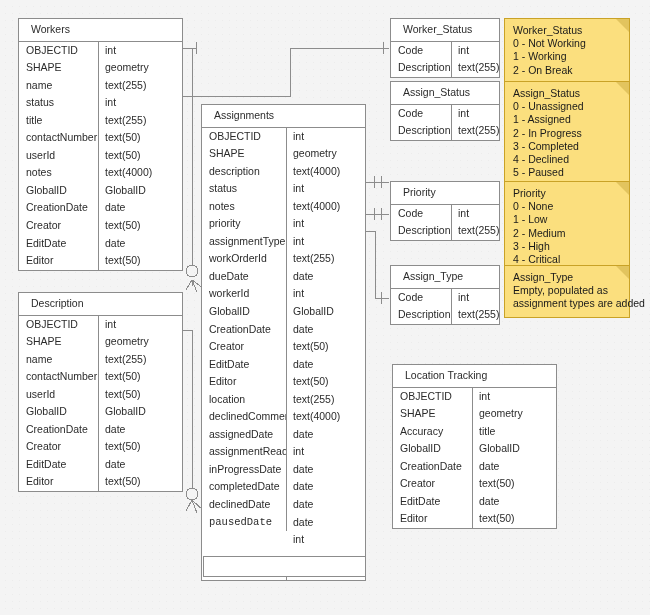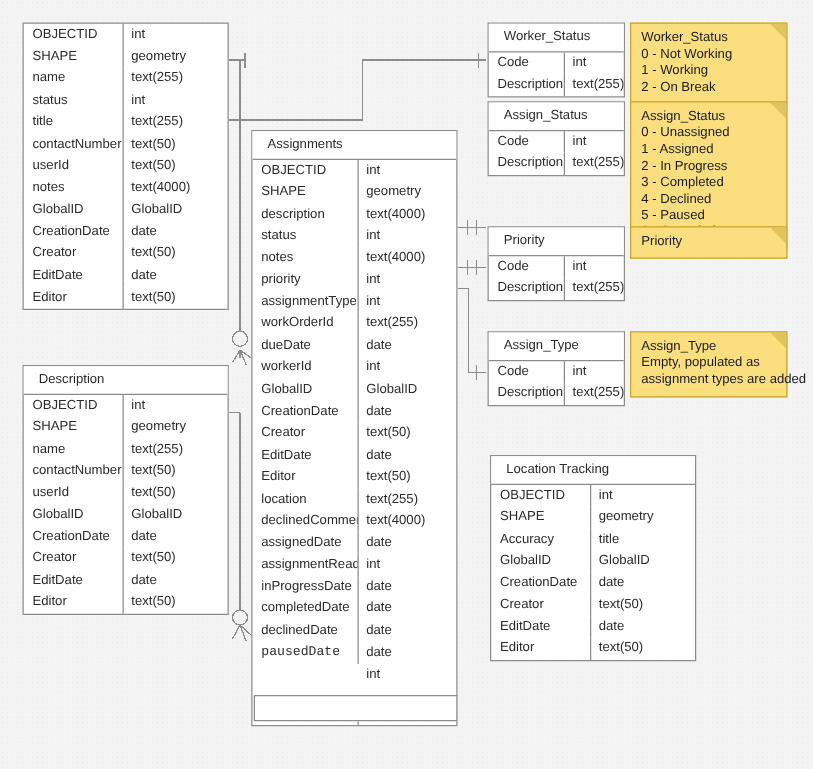--- a/index.html
+++ b/index.html
@@ -116,20 +116,21 @@
       <path d="M183,330 L192,330"></path>
 
       <path d="M284,519 L284,537"></path>
       <path d="M276,528 L292,528"></path>
       <circle cx="284" cy="544" r="6"></circle>
       <path d="M284,550 L284,556 M284,550 L274,562 M284,550 L294,562"></path>
     </g>
   </svg>
 
   <div class="entity" style="left:18px;top:18px;width:165px;">
+    <div class="ent-title">Workers</div>
     <div class="ent-body">
         <div class="ent-row">
           <div class="fname" style="width: 80px;">OBJECTID</div>
           <div class="ftype">int</div>
         </div>
         <div class="ent-row">
           <div class="fname" style="width: 80px;">SHAPE</div>
           <div class="ftype">geometry</div>
         </div>
         <div class="ent-row">
@@ -445,20 +446,27 @@
         <div class="nline">3 - Completed</div>
         <div class="nline">4 - Declined</div>
         <div class="nline">5 - Paused</div>
         <div class="nline">6 - Canceled</div>
       </div>
   </div>
 
   <div class="note" style="left:504px;top:181px;width:126px;">
     <span class="fold"></span>
     <div class="ntitle">Priority</div>
+    <div>
+        <div class="nline">0 - None</div>
+        <div class="nline">1 - Low</div>
+        <div class="nline">2 - Medium</div>
+        <div class="nline">3 - High</div>
+        <div class="nline">4 - Critical</div>
+      </div>
   </div>
 
   <div class="note" style="left:504px;top:265px;width:126px;">
     <span class="fold"></span>
     <div class="ntitle">Assign_Type</div>
     <div>
         <div class="nline">Empty, populated as</div>
         <div class="nline">assignment types are added</div>
       </div>
   </div>

